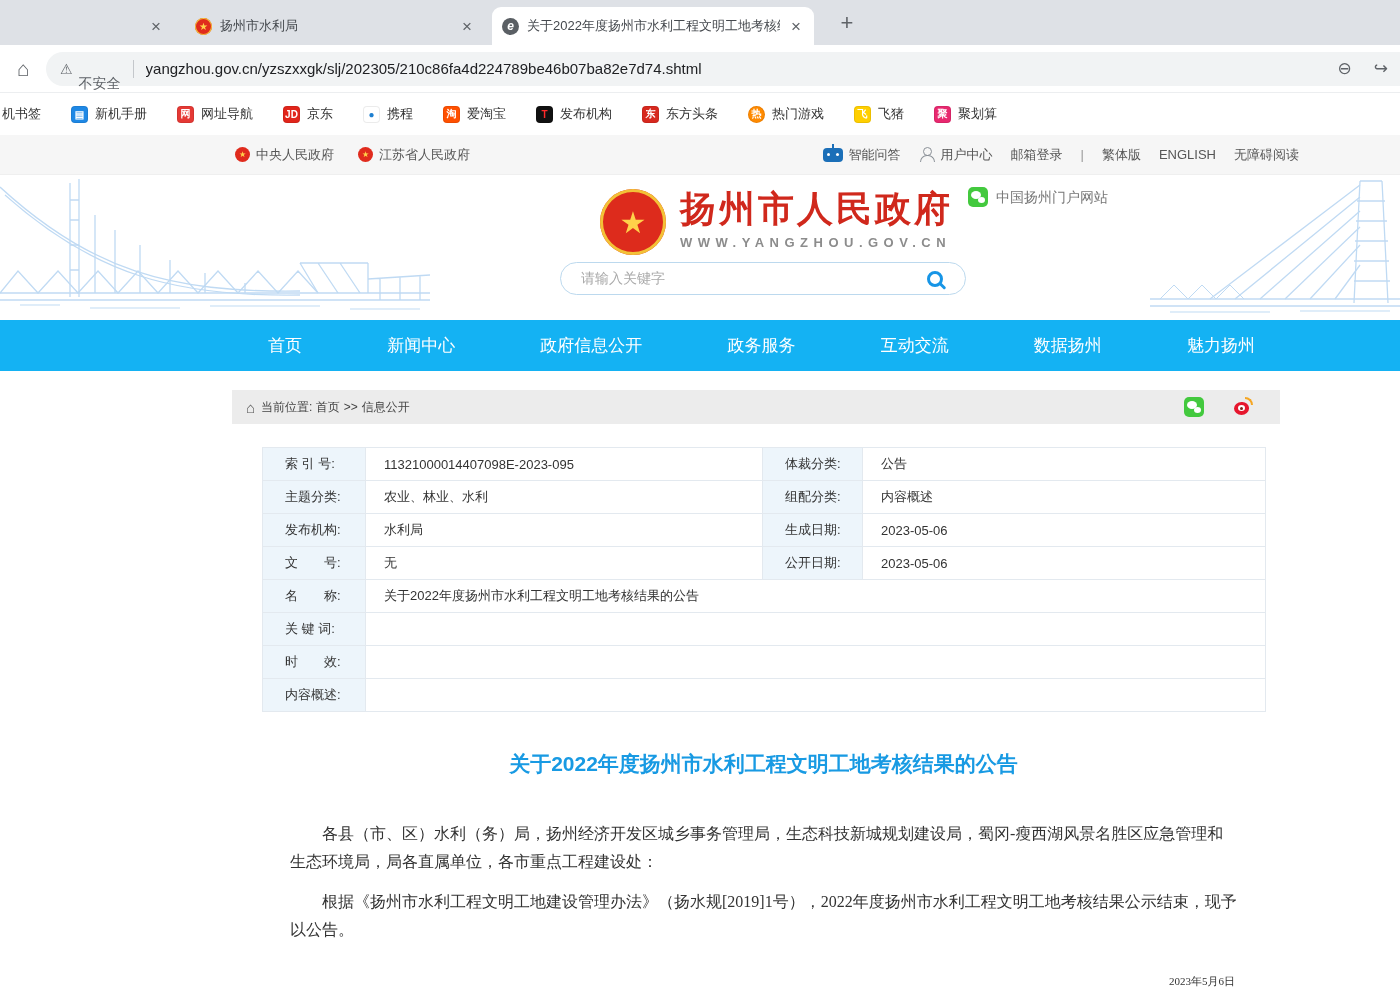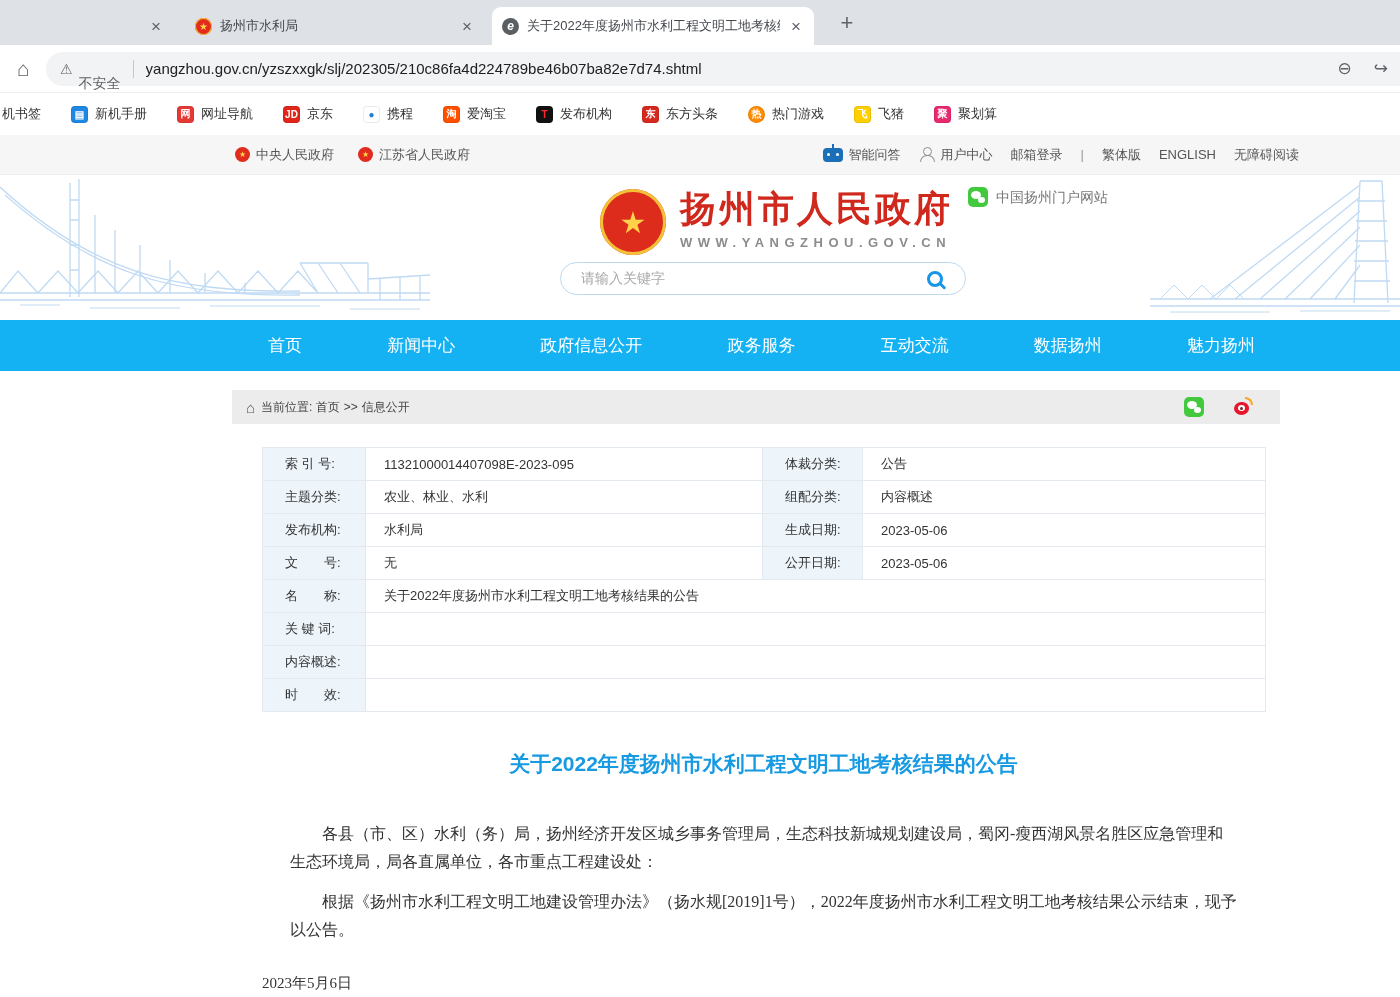--- a/index.html
+++ b/index.html
@@ -126,21 +126,21 @@
   .infotable td { border:1px solid #e3e9ef; height:33px; padding:0 0 0 18px; overflow:hidden;
     white-space:nowrap; }
   .infotable td.lbl { background:#edf5fb; padding-left:22px; }
 
   .article { width:1003px; margin-left:262px; font-family:"Liberation Serif", serif; color:#333; }
   .article-title { margin-top:38px; text-align:center; color:#189ae3; font-size:21px;
     font-weight:bold; font-family:"Liberation Sans", sans-serif; }
   .article p { font-size:16px; line-height:1.75; padding:0 28px; text-indent:2em; }
   .p1 { margin-top:42px; }
   .p2 { margin-top:12px; }
-  .article-date { margin-top:30px; padding-right:30px; font-size:15px; }
+  .article-date { margin-top:30px; text-align:right; padding-right:30px; font-size:11px; }
 </style>
 </head>
 <body>
 
 <div class="tabbar">
   <div class="tab tab1">
     <span class="tab-close">×</span>
   </div>
   <div class="tab tab2">
     <span class="favicon-emblem">★</span>
@@ -350,25 +350,25 @@
     </tr>
     <tr>
       <td class="lbl">名　　称:</td>
       <td colspan="3">关于2022年度扬州市水利工程文明工地考核结果的公告</td>
     </tr>
     <tr>
       <td class="lbl">关 键 词:</td>
       <td colspan="3"></td>
     </tr>
     <tr>
+      <td class="lbl">时　　效:</td>
+      <td colspan="3"></td>
+    </tr>
+    <tr>
       <td class="lbl">内容概述:</td>
-      <td colspan="3"></td>
-    </tr>
-    <tr>
-      <td class="lbl">时　　效:</td>
       <td colspan="3"></td>
     </tr>
   </tbody>
     </table>
 
   <div class="article">
     <div class="article-title">关于2022年度扬州市水利工程文明工地考核结果的公告</div>
     <p class="p1">各县（市、区）水利（务）局，扬州经济开发区城乡事务管理局，生态科技新城规划建设局，蜀冈-瘦西湖风景名胜区应急管理和生态环境局，局各直属单位，各市重点工程建设处：</p>
     <p class="p2">根据《扬州市水利工程文明工地建设管理办法》（扬水规[2019]1号），2022年度扬州市水利工程文明工地考核结果公示结束，现予以公告。</p>
     <div class="article-date">2023年5月6日</div>

